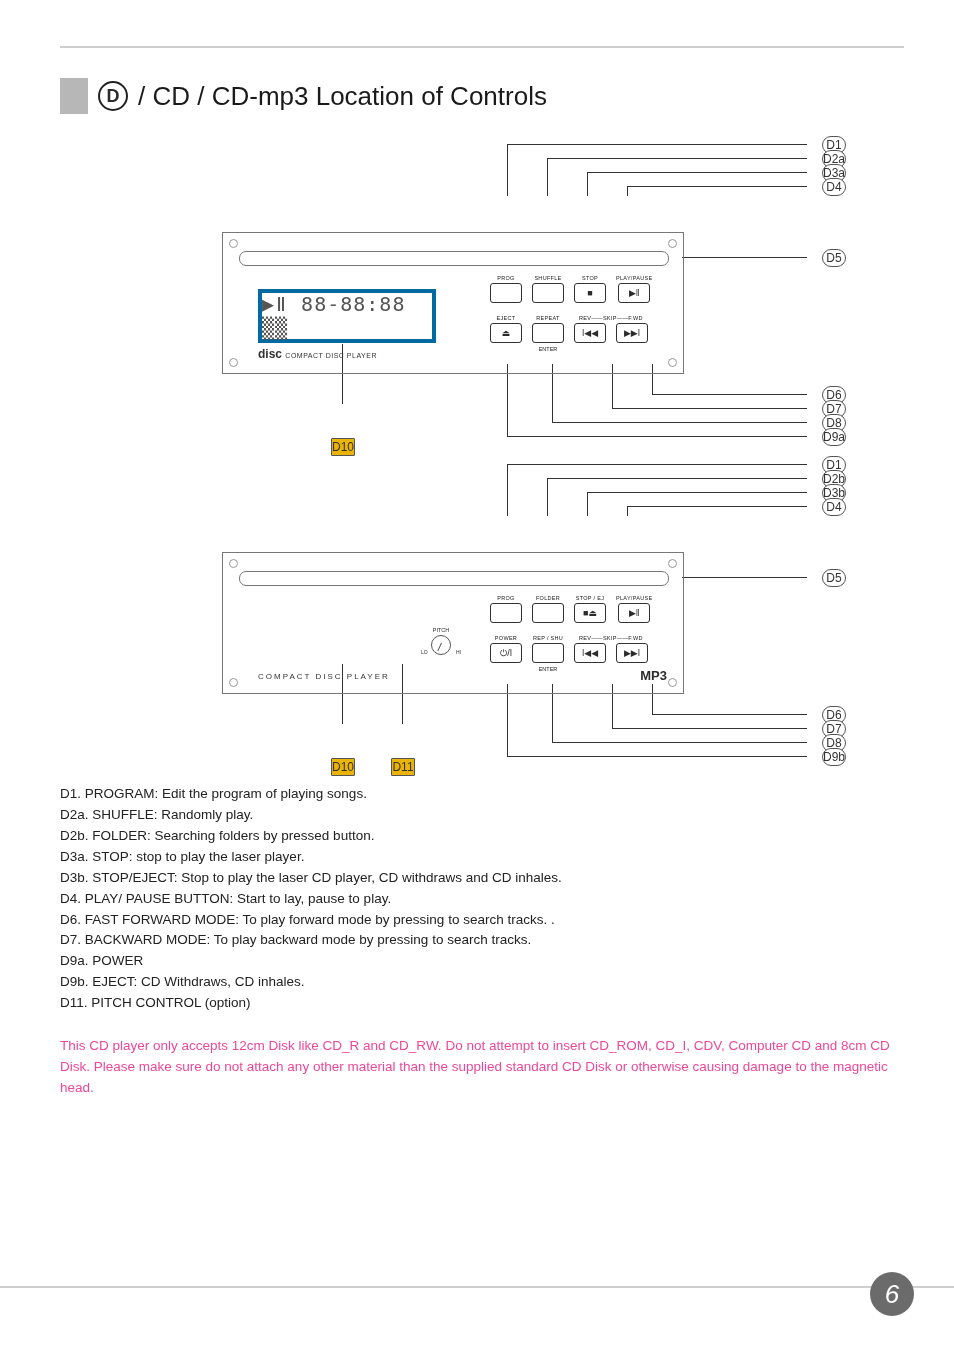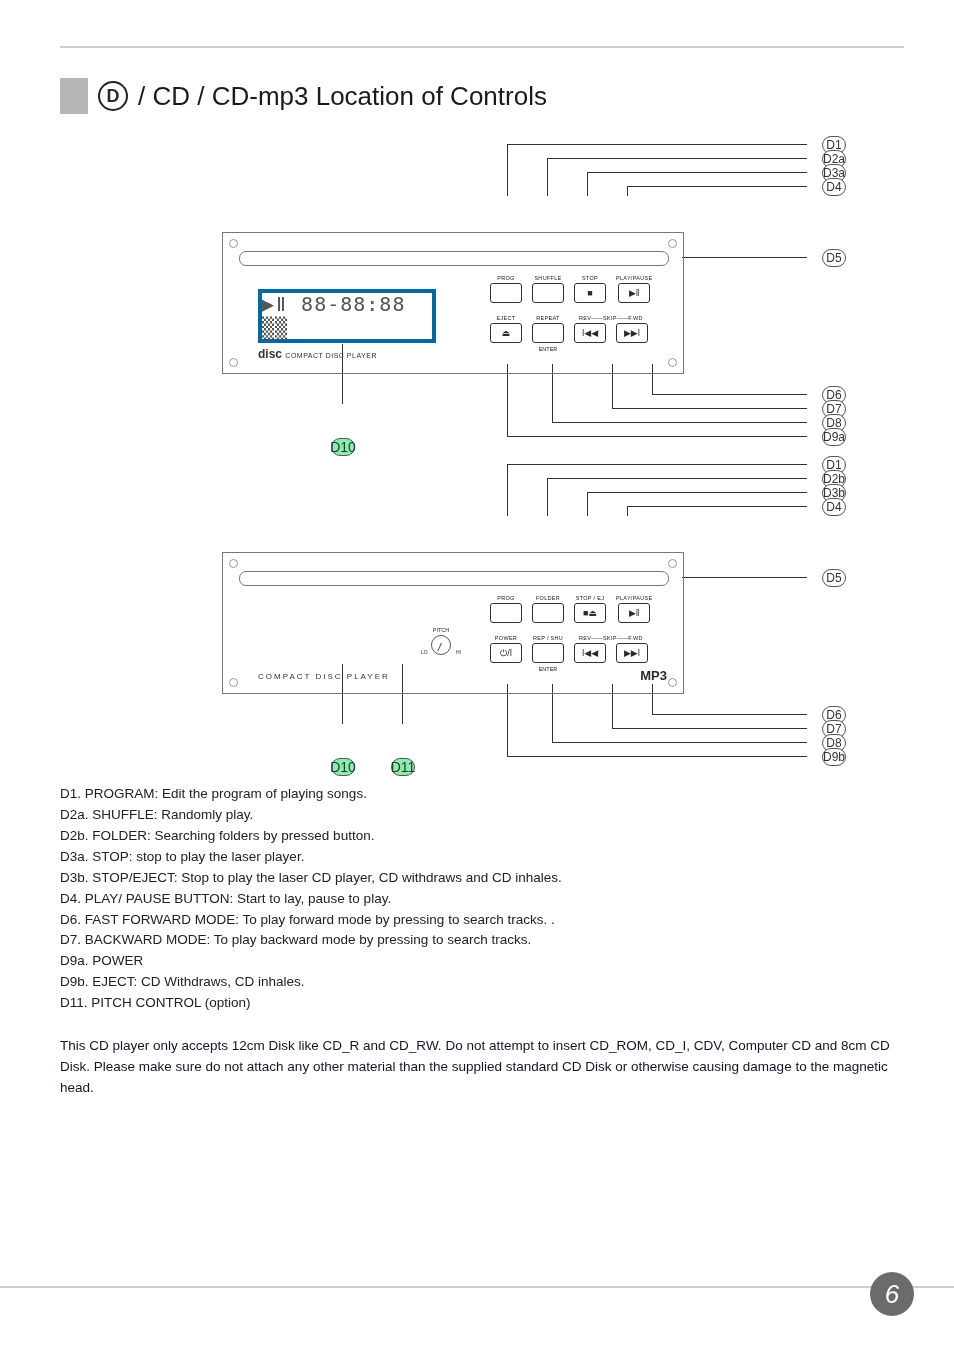--- a/index.html
+++ b/index.html
@@ -27,30 +27,30 @@
   .groupA{position:absolute;left:267px;top:42px;display:flex;gap:10px}
   .groupB{position:absolute;left:267px;top:82px;display:flex;gap:10px}
   .btncol{display:flex;flex-direction:column;align-items:center;gap:2px}
   .blabel{font-size:5.5px;color:#222;letter-spacing:.3px;text-align:center;white-space:nowrap}
   .sublabel{font-size:5.5px;color:#222;margin-top:1px}
   .btn{width:30px;height:18px;border:1px solid #333;border-radius:3px;display:flex;align-items:center;justify-content:center;font-size:9px}
   .lead{position:absolute;background:#333}
   .lead.h{height:1px}
   .lead.v{width:1px}
   .callout{position:absolute;right:-14px;width:22px;height:16px;border:1px solid #555;border-radius:9px;display:flex;align-items:center;justify-content:center;font-size:12px;color:#333;background:#fff}
-  .callout-bottom{position:absolute;bottom:-22px;width:22px;height:16px;border:1px solid #555;border-radius:9px;display:flex;align-items:center;justify-content:center;font-size:14px;color:#333;background:#86efac}
+  .callout-bottom{position:absolute;bottom:-22px;width:22px;height:16px;border:1px solid #555;border-radius:1px;display:flex;align-items:center;justify-content:center;font-size:12px;color:#333;background:#eab308}
   .pitch{position:absolute;left:200px;top:70px;width:36px;height:36px;display:flex;flex-direction:column;align-items:center;justify-content:center}
   .pitch .knob{width:18px;height:18px;border:1px solid #555;border-radius:50%;position:relative}
   .pitch .knob:after{content:"";position:absolute;left:50%;top:40%;width:1px;height:9px;background:#555;transform-origin:top;transform:rotate(25deg)}
   .pitch .lbl{font-size:5.5px;margin-bottom:2px}
   .pitch .lo{position:absolute;left:-2px;top:26px;font-size:5px}
   .pitch .hi{position:absolute;right:-2px;top:26px;font-size:5px}
   .mp3{position:absolute;right:16px;bottom:10px;font-weight:900;font-size:13px;letter-spacing:0}
   .list{font-size:13.5px;line-height:1.55;color:#222;margin-bottom:22px}
-  .note{font-size:13.5px;line-height:1.55;color:#0f172a}
+  .note{font-size:13.5px;line-height:1.55;color:#ec4899}
   .pg-rule{height:2px;background:#cfcfcf;position:absolute;bottom:62px;left:0;right:0}
   .pg-badge{position:absolute;right:40px;bottom:34px;width:44px;height:44px;border-radius:50%;background:#6b6b6b;color:#fff;display:flex;align-items:center;justify-content:center;font-size:26px;font-weight:normal;font-style:italic}
 </style>
 </head>
 <body>
 
 <div class="page">
   <div class="rule"></div>
 
   <div class="title-row">

